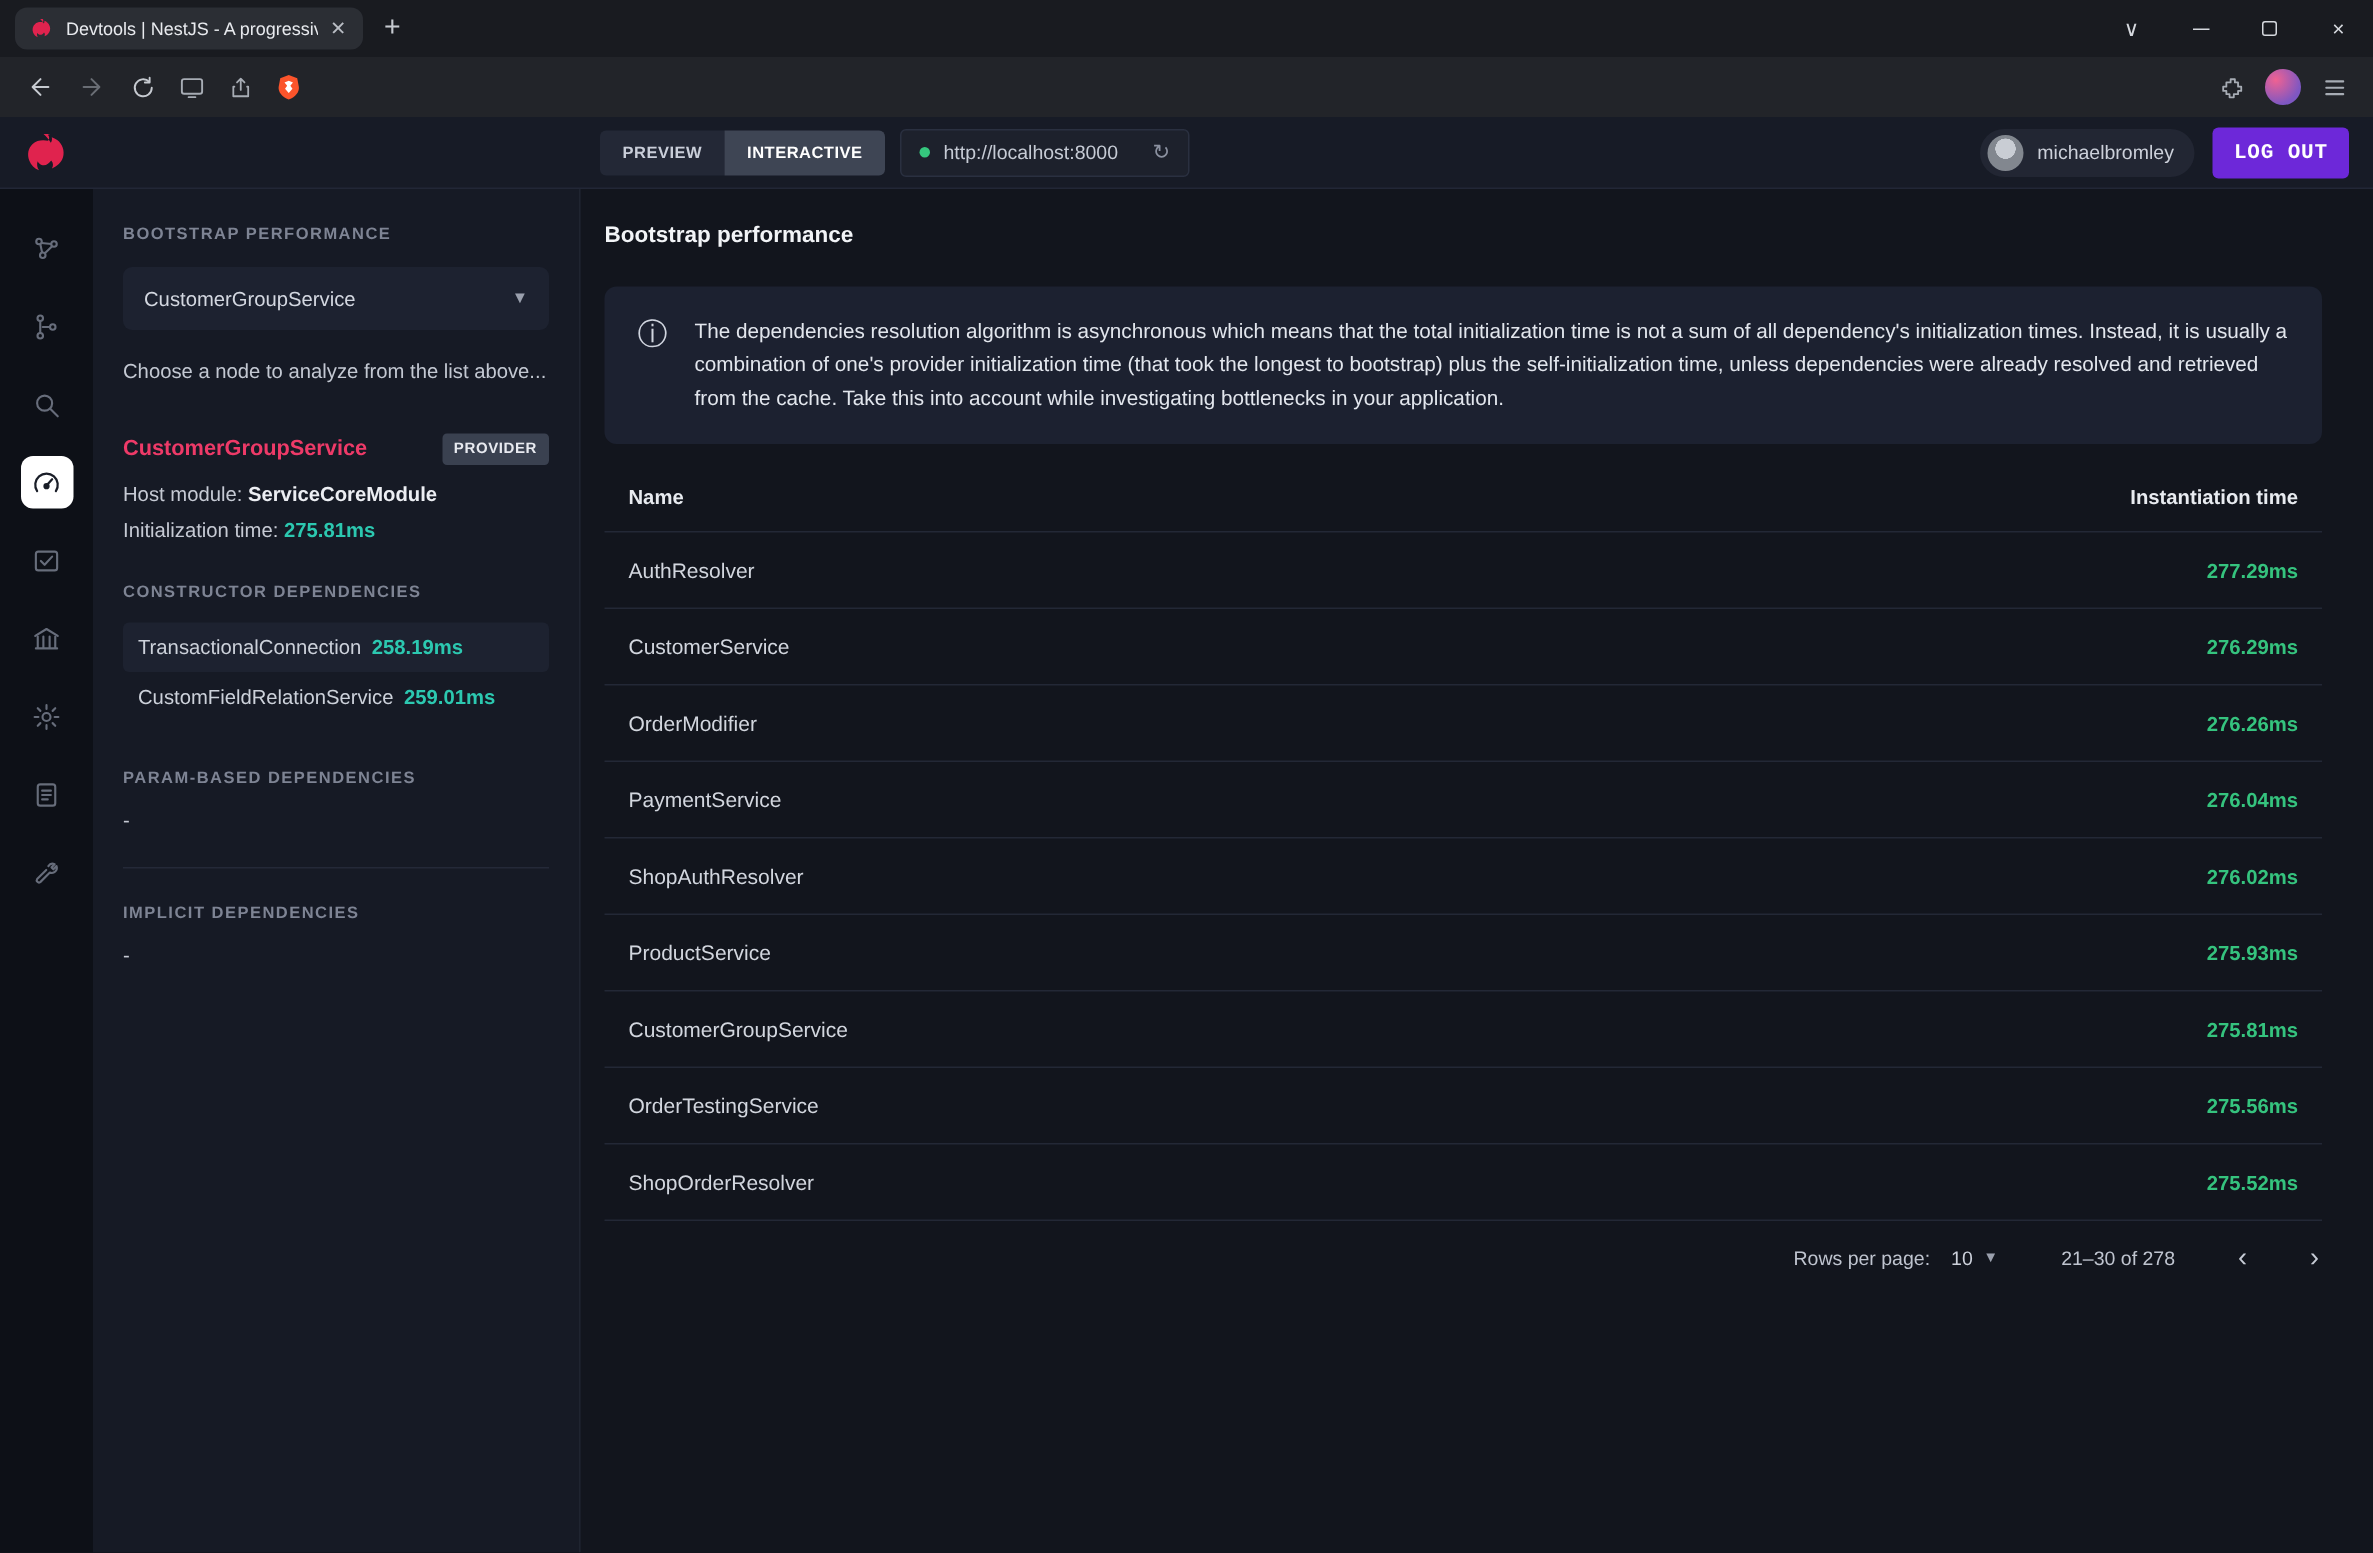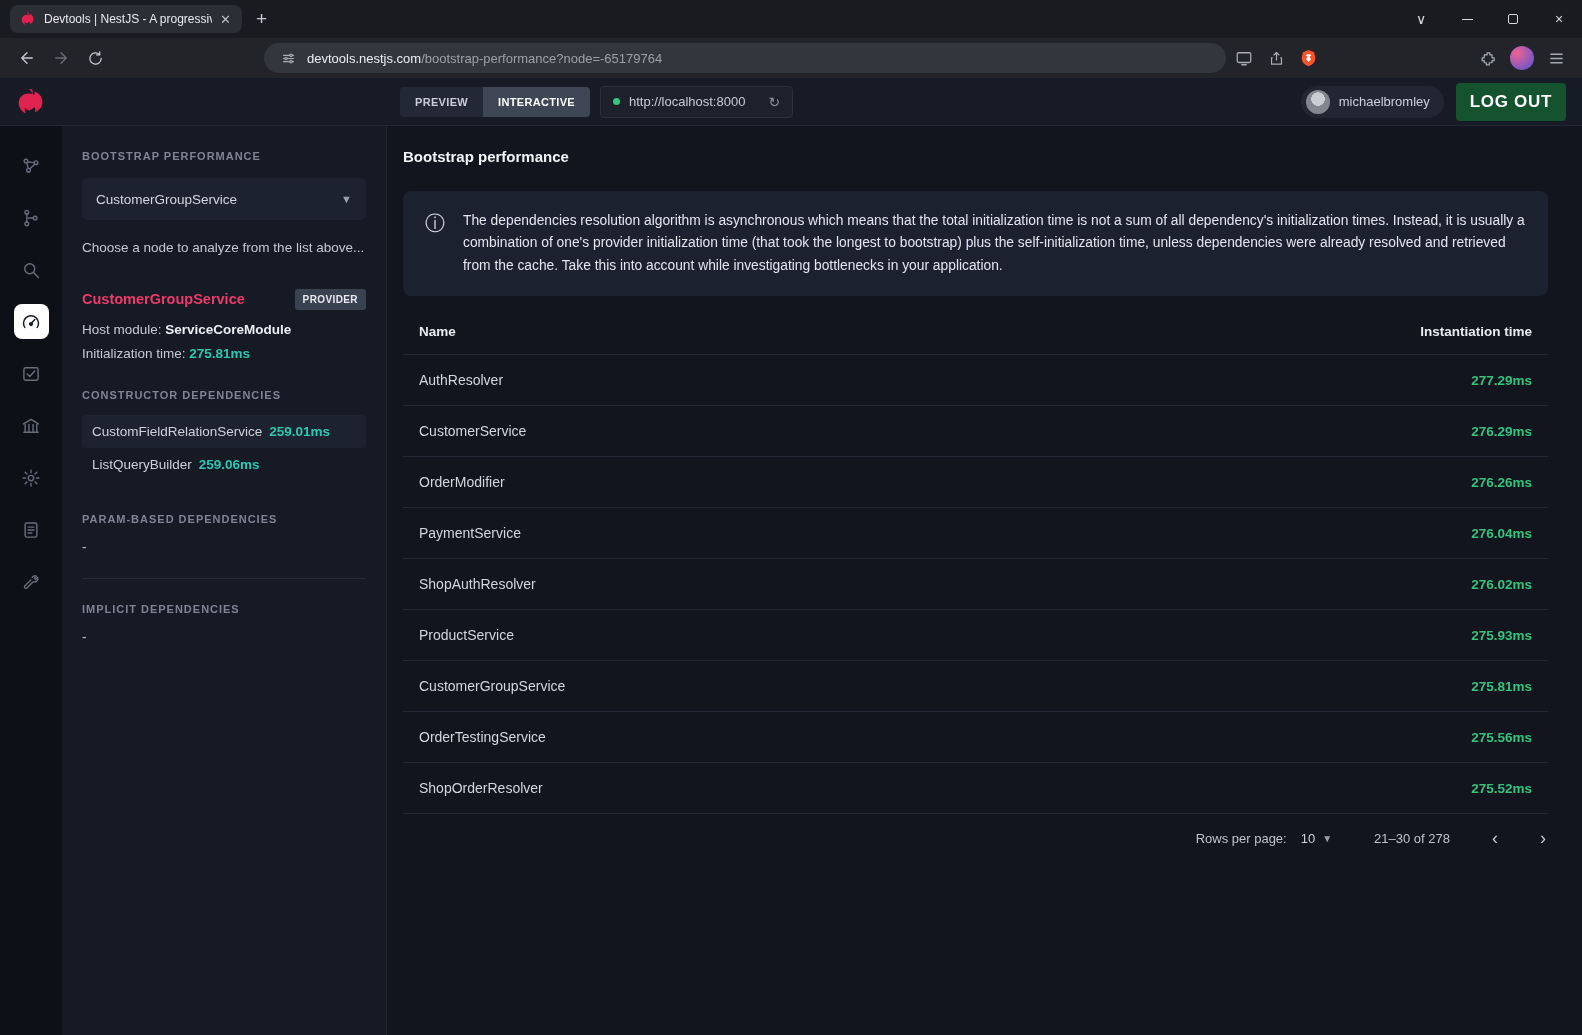--- a/index.html
+++ b/index.html
@@ -84,22 +84,22 @@
   .user-chip {
     margin-left: auto; display: flex; align-items: center; gap: 9px;
     background: #222633; border-radius: 16px; height: 32px; padding: 0 14px 0 5px;
     font-size: 13px; color: #ccd0da;
   }
   .user-avatar {
     width: 24px; height: 24px; border-radius: 50%;
     background: radial-gradient(circle at 50% 38%, #c9cdd4 0 35%, #82878f 36% 100%);
   }
   .logout-btn {
-    margin: 0 16px 0 12px; background: #14532d; color: #fff; font-size: 17px; font-weight: bold;
-    letter-spacing: .04em; padding: 9px 14px; border-radius: 4px;
+    margin: 0 16px 0 12px; background: #6d28d9; color: #fff; font-size: 14px; font-weight: bold;
+    letter-spacing: .04em; padding: 9px 14px; border-radius: 4px; font-family: Liberation Mono, monospace;
   }
 
   
   .app-body { display: flex; height: 909px; }
 
   .rail {
     width: 62px; background: #0d1017; display: flex; flex-direction: column;
     align-items: center; padding-top: 22px; gap: 17px; flex: 0 0 62px;
   }
   .rail-item {
@@ -209,33 +209,20 @@
         <path d="M5 12h13M12 5l7 7-7 7"></path>
       </svg>
   </div>
   <div class="nav-btn">
     <svg width="17" height="17" viewBox="0 0 24 24" fill="none" stroke="currentColor" stroke-width="1.8" stroke-linecap="round" stroke-linejoin="round">
         <path d="M20 12a8 8 0 1 1-2.4-5.7"></path>
         <path d="M18 2.5V7h-4.5"></path>
       </svg>
   </div>
 
-  <div class="addressbar">
-    <span class="bar-icon" style="width:20px">
-      <svg width="15" height="15" viewBox="0 0 24 24" fill="none" stroke="currentColor" stroke-width="1.8" stroke-linecap="round">
-          <path d="M4 7h10M18 7h2M4 12h2M10 12h10M4 17h10M18 17h2"></path>
-          <circle cx="16" cy="7" r="2"></circle>
-          <circle cx="8" cy="12" r="2"></circle>
-          <circle cx="16" cy="17" r="2"></circle>
-        </svg>
-    </span>
-    <span class="url-text">
-      <span class="url-domain">devtools.nestjs.com</span><span class="url-path">/bootstrap-performance?node=-65179764</span>
-    </span>
-  </div>
 
   <span class="bar-icon">
     <svg width="18" height="18" viewBox="0 0 24 24" fill="none" stroke="currentColor" stroke-width="1.7" stroke-linecap="round" stroke-linejoin="round">
         <rect x="3" y="5" width="18" height="13" rx="2"></rect>
         <path d="M9 21h6"></path>
       </svg>
   </span>
   <span class="bar-icon">
     <svg width="17" height="17" viewBox="0 0 24 24" fill="none" stroke="currentColor" stroke-width="1.7" stroke-linecap="round" stroke-linejoin="round">
         <path d="M12 14V4M8.5 7 12 3.5 15.5 7"></path>
@@ -373,26 +360,26 @@
       <span class="strong">ServiceCoreModule</span>
     </div>
     <div class="kv" style="margin-top:9px">
       <span>Initialization time:</span>
       <span class="teal">275.81ms</span>
     </div>
 
     <div class="side-title section-gap">CONSTRUCTOR DEPENDENCIES</div>
     <div class="dep-list">
       <div class="dep-item">
+        <span>TransactionalConnection</span>
+        <span class="dep-time">258.19ms</span>
+      </div>
+      <div class="dep-item">
         <span>CustomFieldRelationService</span>
         <span class="dep-time">259.01ms</span>
-      </div>
-      <div class="dep-item">
-        <span>ListQueryBuilder</span>
-        <span class="dep-time">259.06ms</span>
       </div>
     </div>
 
     <div class="side-title" style="margin-top:32px">PARAM-BASED DEPENDENCIES</div>
     <div class="empty-dash">-</div>
 
     <div class="divider"></div>
 
     <div class="side-title" style="margin-top:24px">IMPLICIT DEPENDENCIES</div>
     <div class="empty-dash">-</div>

